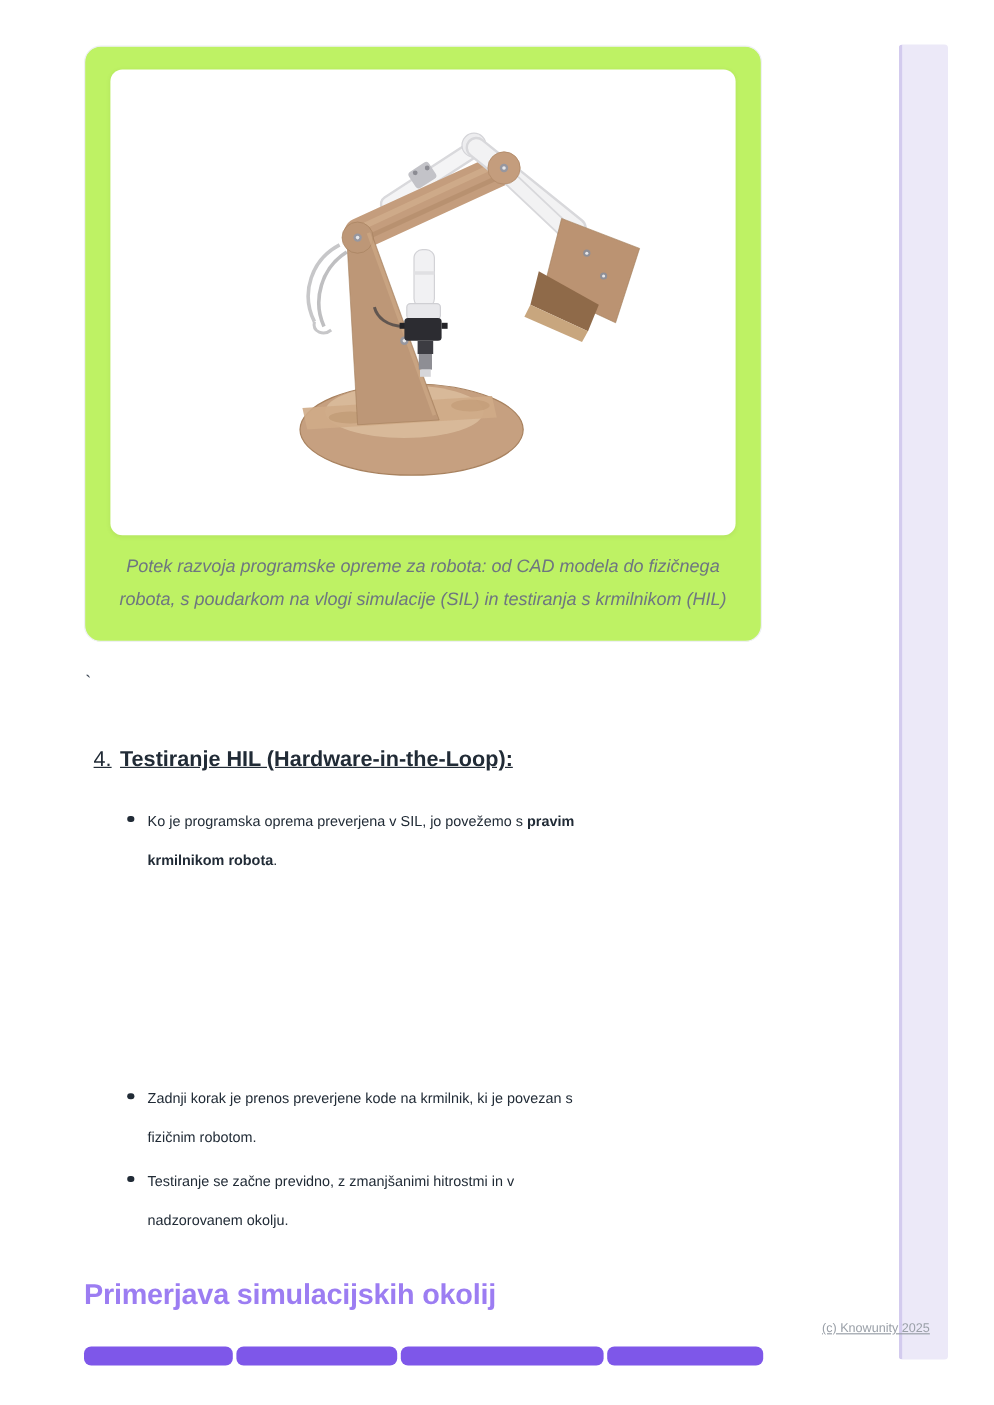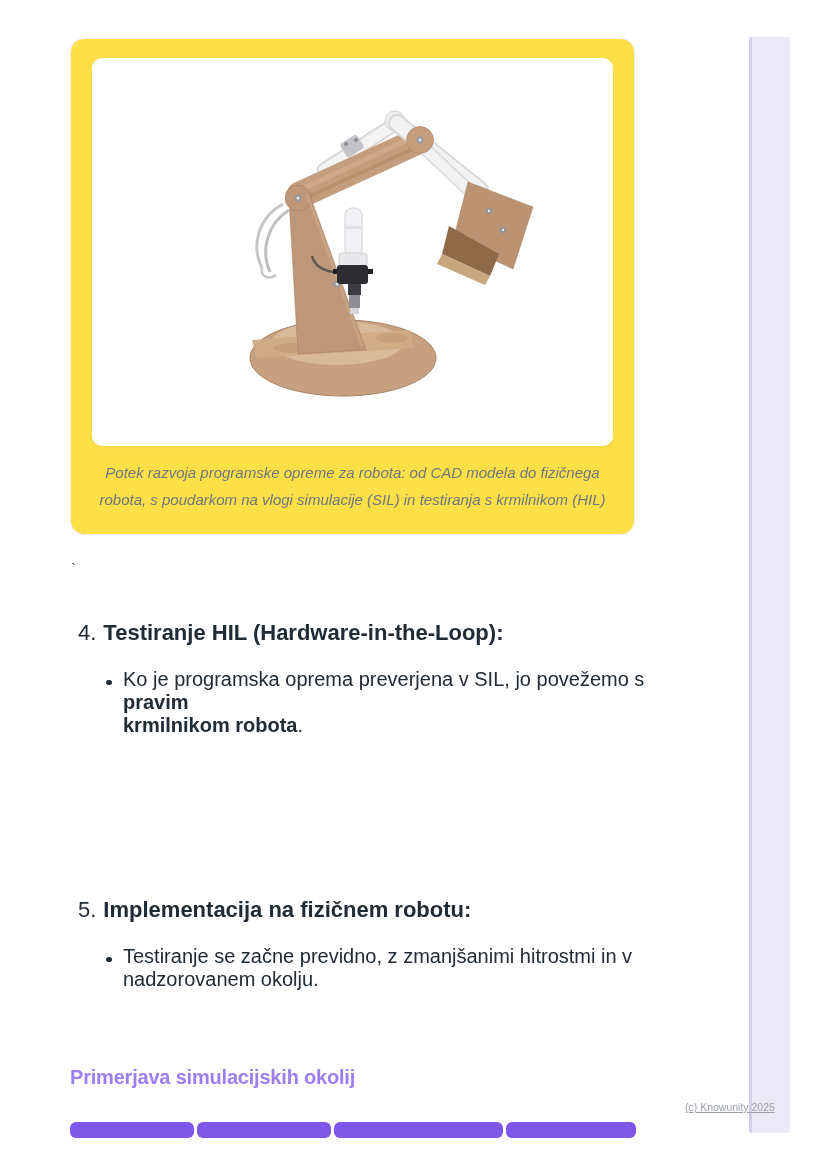--- a/index.html
+++ b/index.html
@@ -4,56 +4,56 @@
 <style>
   html,body{margin:0;padding:0;}
   body{
     width:828px;height:1171px;position:relative;overflow:hidden;
     background:#ffffff;color:#212b36;
     font-family:"Liberation Sans",sans-serif;
   }
   
   .figure-card{
     position:absolute;left:70px;top:38px;width:565px;height:497px;
-    background:#fde047;border:1px solid #eef0f3;border-radius:14px;
+    background:#bef264;border:1px solid #eef0f3;border-radius:14px;
     box-sizing:border-box;
   }
   .figure-image{
     position:absolute;left:21px;top:19px;width:521px;height:388px;
     background:#ffffff;border-radius:10px;
     box-shadow:0 1px 4px rgba(15,23,42,.06);
     overflow:hidden;
   }
   .figure-image svg{display:block;width:521px;height:388px;}
   .figure-caption{
     position:absolute;left:19px;top:420px;width:525px;margin:0;
     font-style:italic;font-size:15px;line-height:27px;color:#6e7680;
     text-align:center;white-space:pre-line;
   }
   
   .stray{position:absolute;left:71px;top:560px;font-size:15px;color:#3c4654;}
   
   .content{position:absolute;left:70px;top:0;width:580px;}
   .sec{position:absolute;left:0;width:580px;}
-  .sec-title{margin:0 0 25px 8px;font-size:22px;line-height:21px;}
+  .sec-title{margin:0 0 25px 8px;font-size:18px;line-height:21px;text-decoration:underline;}
   .sec-title .num{font-weight:400;margin-right:7px;}
   .sec-title strong{font-weight:700;}
   .bullets{list-style:none;margin:0;padding:0 0 0 35px;}
   .bullets li{
     position:relative;padding-left:18px;max-width:528px;
-    font-size:20px;line-height:23px;margin:0 0 3px 0;white-space:pre-line;
+    font-size:12px;line-height:33px;margin:0 0 3px 0;white-space:pre-line;
   }
   .bullets li::before{
     content:"";position:absolute;left:1px;top:11.5px;width:5.5px;height:5.5px;
     border-radius:50%;background:#212b36;
   }
   
   .page-heading{
     position:absolute;left:70px;top:1066px;margin:0;
-    font-size:20px;font-weight:700;letter-spacing:-.2px;
+    font-size:24px;font-weight:700;letter-spacing:-.2px;
   }
   
   .watermark{position:absolute;left:685px;top:1101px;font-size:10.5px;color:#9aa0a8;z-index:4;text-decoration:underline;}
   
   .table-bar{position:absolute;left:70px;top:1122px;display:flex;gap:3px;z-index:2;}
   .table-bar .seg{height:16px;border-radius:6px;}
   
   .side-strip{
     position:absolute;left:749px;top:37px;width:41px;height:1096px;
     background:#ece9f8;border-left:3px solid #d3cbee;
@@ -138,22 +138,23 @@
 
 <div class="content" id="sections-root">
     <div class="sec" style="top: 622px;">
       <p class="sec-title"><span class="num">4.</span><strong>Testiranje HIL (Hardware-in-the-Loop):</strong></p>
       <ul class="bullets">
         <li><span>Ko je programska oprema preverjena v SIL, jo povežemo s </span><strong>pravim
 krmilnikom robota</strong><span>.</span></li>
       </ul>
     </div>
     <div class="sec" style="top: 899px;">
-      <p class="sec-title"><span class="num">5.</span><strong>Implementacija na fizičnem robotu:</strong></p>
       <ul class="bullets">
+        <li><span>Zadnji korak je prenos preverjene kode na krmilnik, ki je povezan s
+fizičnim robotom.</span></li>
         <li><span>Testiranje se začne previdno, z zmanjšanimi hitrostmi in v
 nadzorovanem okolju.</span></li>
       </ul>
     </div>
   </div>
 
 <h2 class="page-heading" style="color: rgb(156, 125, 242);">Primerjava simulacijskih okolij</h2>
 
 <div class="watermark">(c) Knowunity 2025</div>
 

